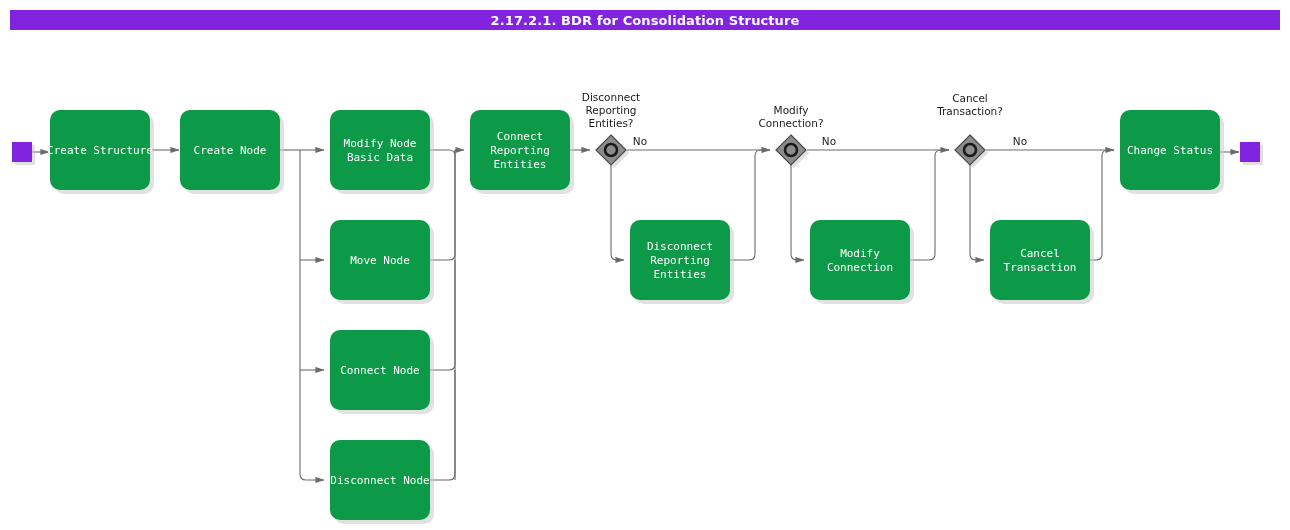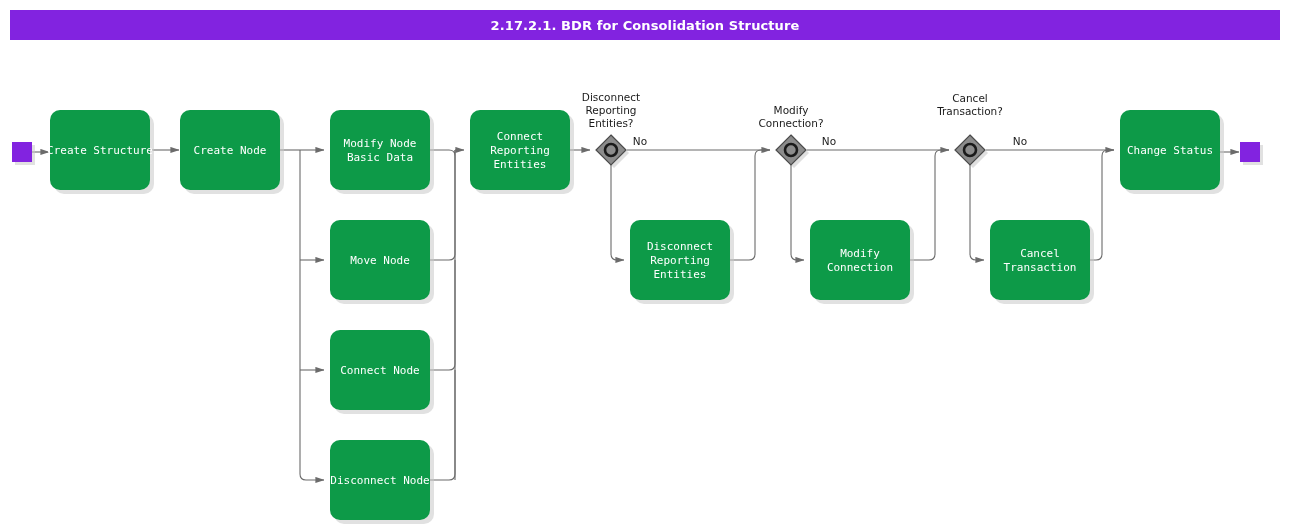--- a/index.html
+++ b/index.html
@@ -14,21 +14,21 @@
     height: 530px;
     background: #ffffff;
     overflow: hidden;
   }
   
   #title-bar {
     position: absolute;
     left: 10px;
     top: 10px;
     width: 1270px;
-    height: 30px;
+    height: 20px;
     background: #8223e0;
     display: flex;
     align-items: center;
     justify-content: center;
   }
   #title-bar .title-text {
     color: #ffffff;
     font-family: "DejaVu Sans", sans-serif;
     font-size: 13px;
     font-weight: bold;

